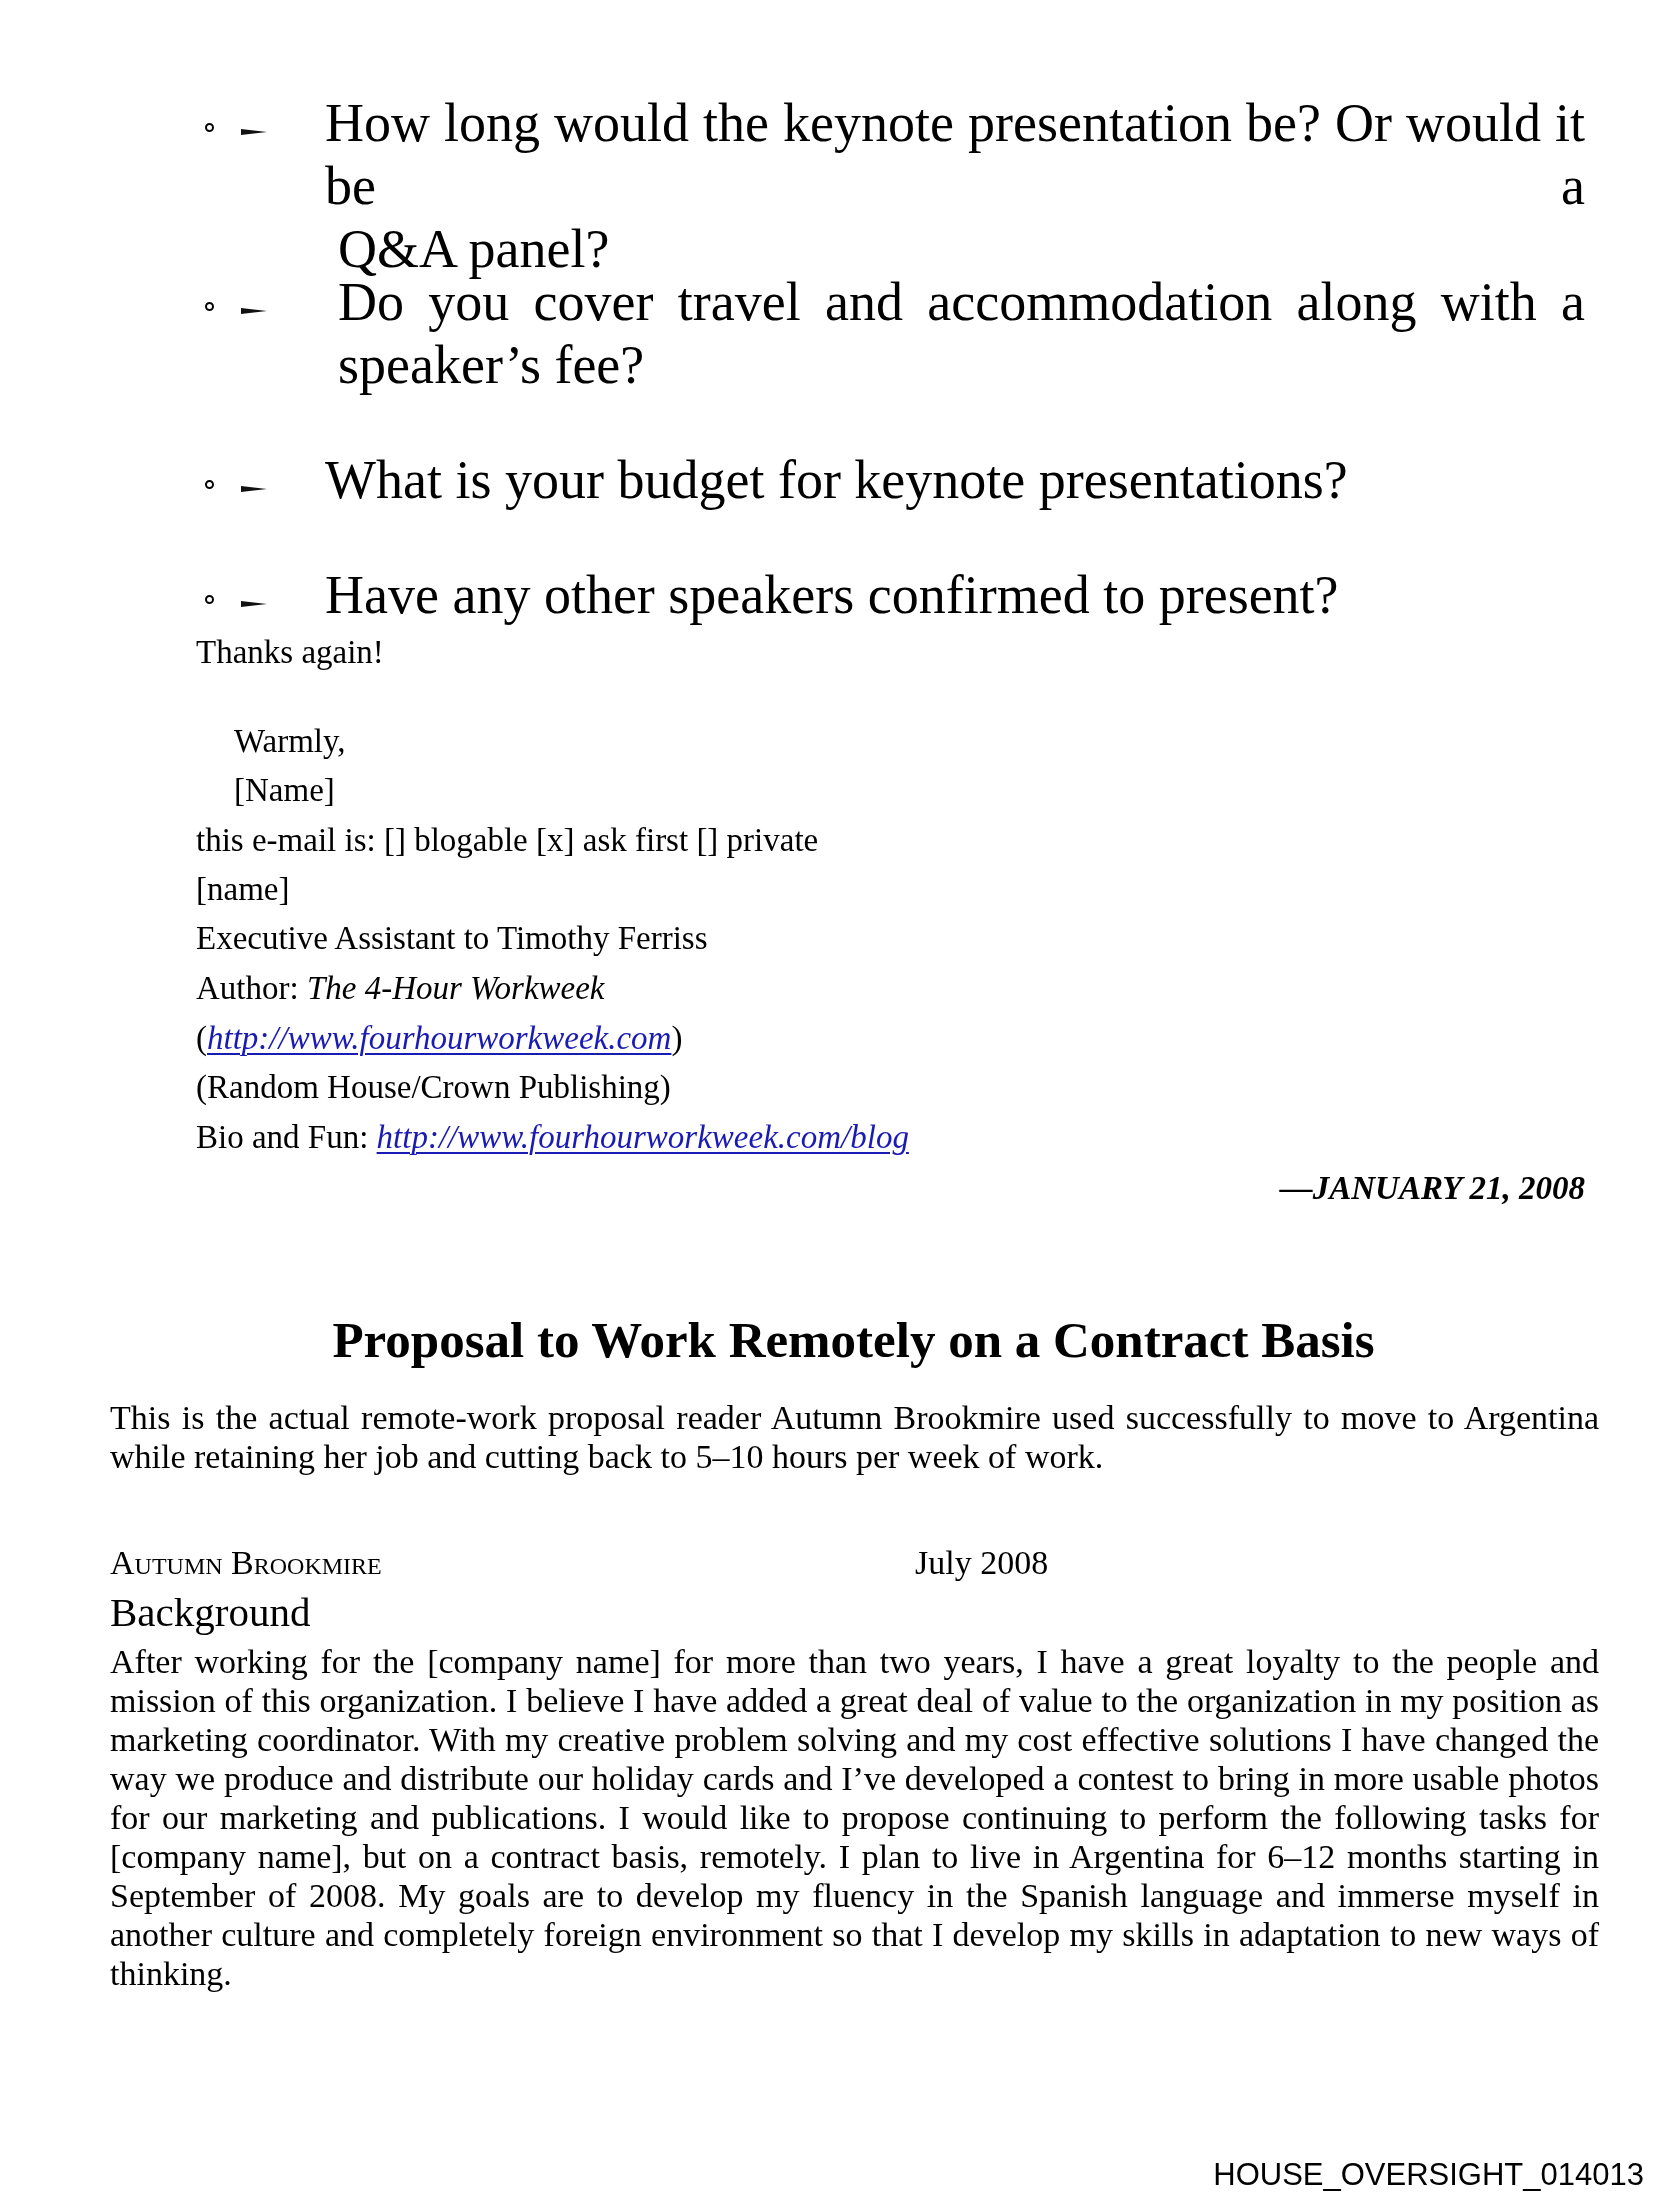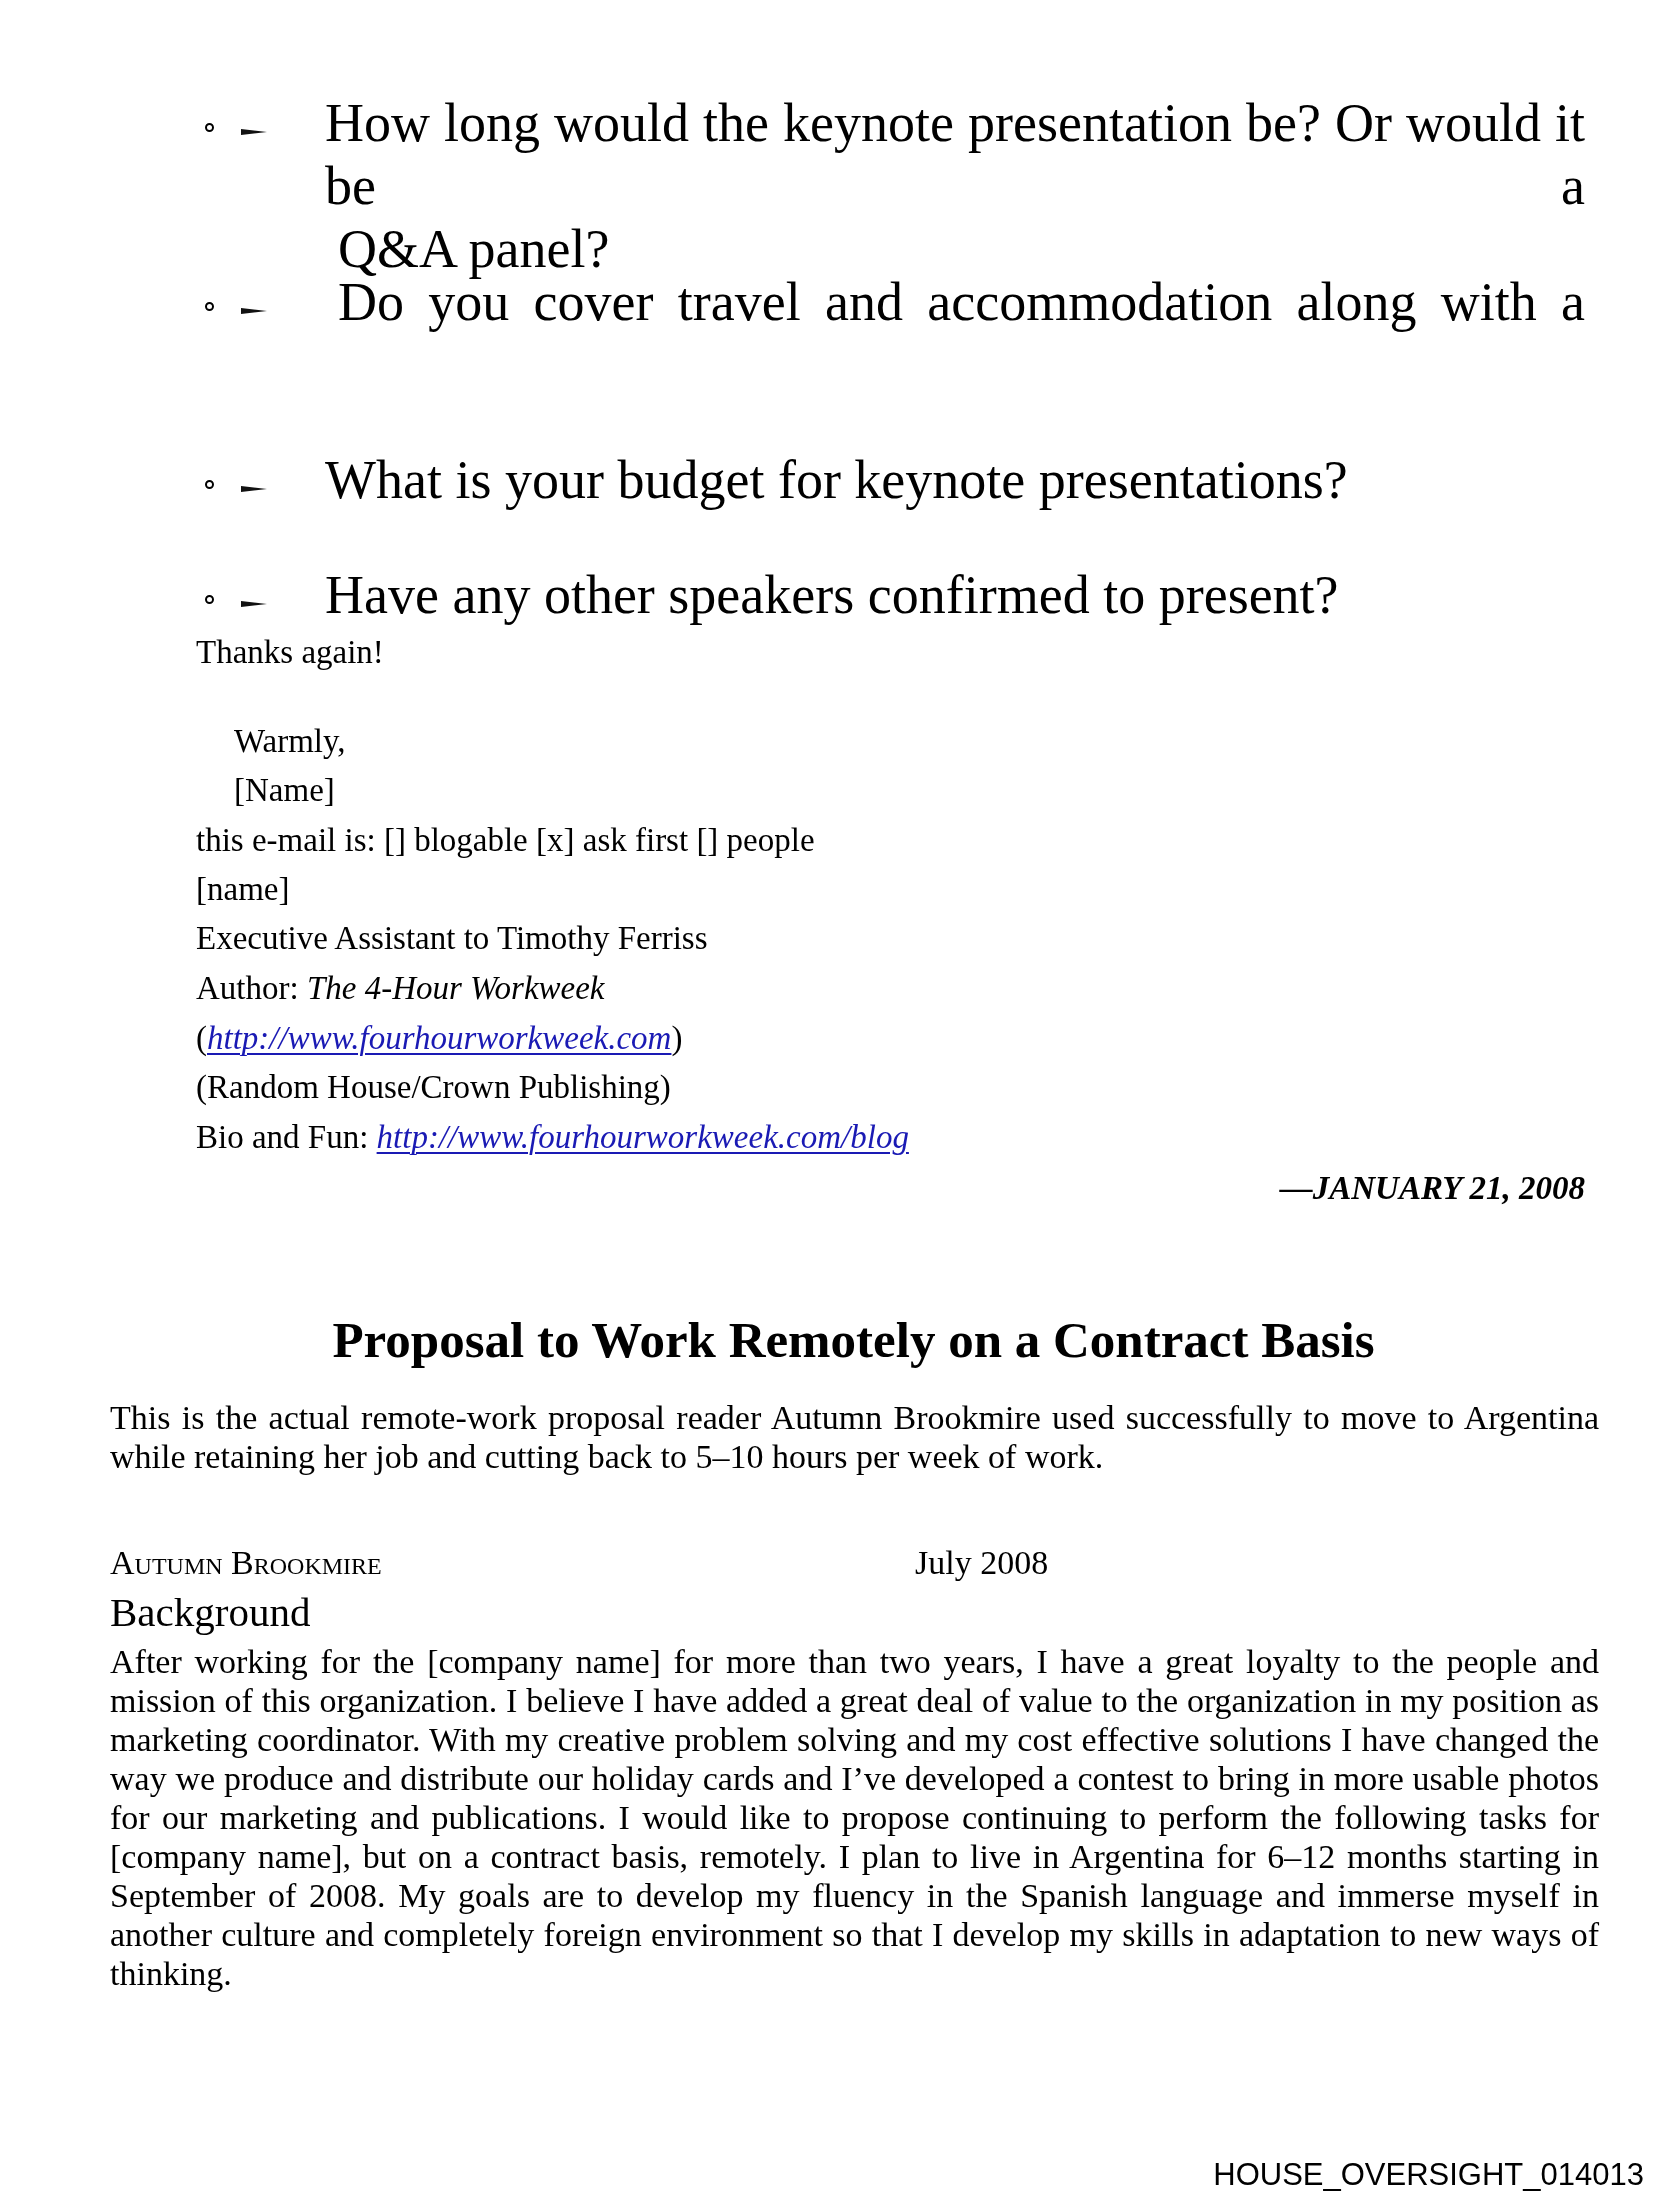--- a/index.html
+++ b/index.html
@@ -35,20 +35,21 @@
     <div style="text-align:justify; text-align-last:justify;">How long would the keynote presentation be? Or would it be a</div>
     <div class="bullet-cont">Q&amp;A panel?</div>
   </div>
 </div>
 
 <div class="bullet-row" style="top:271px; height:131px;">
   <span class="bullet-circle" style="top:31px;"></span>
   <span class="bullet-arrow" style="top:37px;"></span>
   <div class="bullet-text" style="top:0; left:94px;">
     <div style="text-align:justify; text-align-last:justify;">Do you cover travel and accommodation along with a</div>
+    <div>speaker’s fee?</div>
   </div>
 </div>
 
 <div class="bullet-row" style="top:449px; height:65px;">
   <span class="bullet-circle" style="top:31px;"></span>
   <span class="bullet-arrow" style="top:37px;"></span>
   <div class="bullet-text" style="top:0;">What is your budget for keynote presentations?</div>
 </div>
 
 <div class="bullet-row" style="top:564px; height:65px;">
@@ -56,21 +57,21 @@
   <span class="bullet-arrow" style="top:37px;"></span>
   <div class="bullet-text" style="top:0;">Have any other speakers confirmed to present?</div>
 </div>
 
 <div class="abs small" style="left:196px; top:633px; width:1389px; white-space:normal;">
   <div>Thanks again!</div>
 </div>
 
 <div class="abs small" style="left:234px; top:722px;">Warmly,</div>
 <div class="abs small" style="left:234px; top:771px;">[Name]</div>
-<div class="abs small" style="left:196px; top:821px;">this e-mail is: [] blogable [x] ask first [] people</div>
+<div class="abs small" style="left:196px; top:821px;">this e-mail is: [] blogable [x] ask first [] private</div>
 <div class="abs small" style="left:196px; top:870px;">[name]</div>
 <div class="abs small" style="left:196px; top:919px;">Executive Assistant to Timothy Ferriss</div>
 <div class="abs small" style="left:196px; top:969px;">
   <span>Author: </span><i>The 4-Hour Workweek</i>
 </div>
 <div class="abs small" style="left:196px; top:1019px;">
   <span>(</span><a class="link">http://www.fourhourworkweek.com</a><span>)</span>
 </div>
 <div class="abs small" style="left:196px; top:1068px;">(Random House/Crown Publishing)</div>
 <div class="abs small" style="left:196px; top:1118px;">

